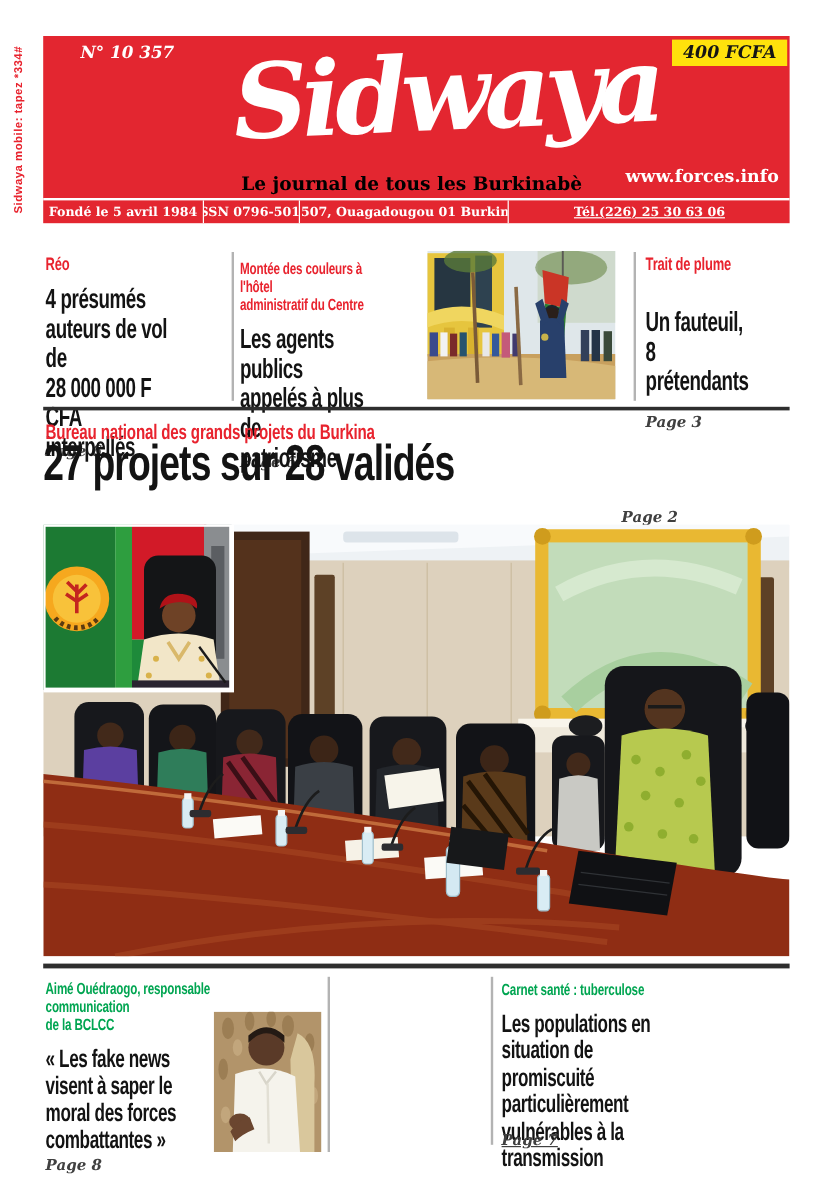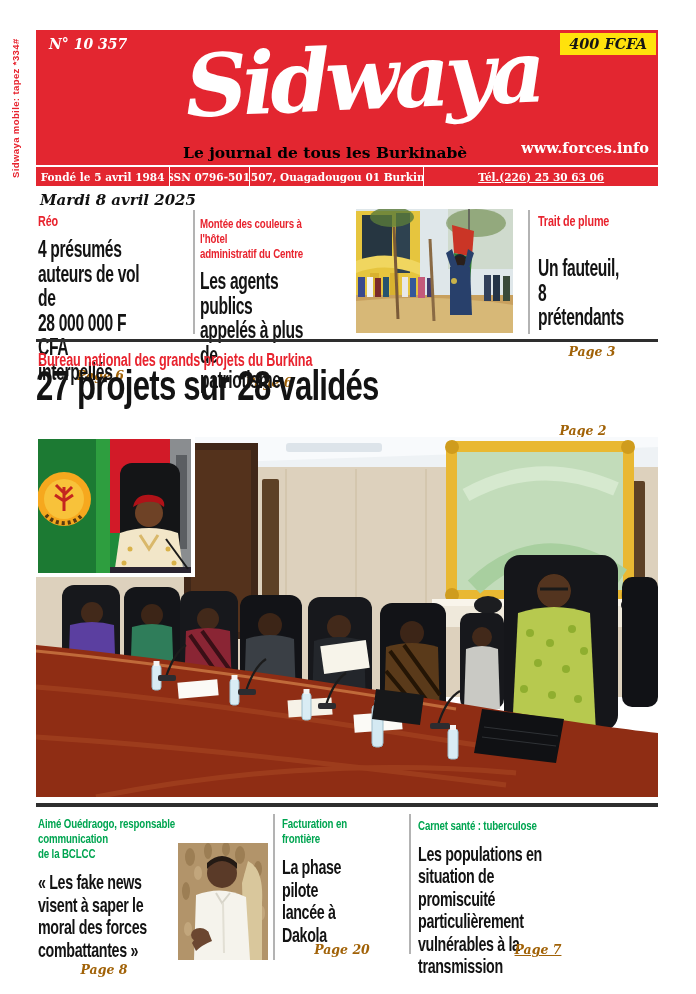--- a/index.html
+++ b/index.html
@@ -11,21 +11,21 @@
   }
   
   .mobile-strip{
     position:absolute; left:10px; top:28px; height:160px; width:16px;
     writing-mode:vertical-rl; transform:rotate(180deg);
     color:var(--kicker-red); font-size:9.5px; font-weight:bold; letter-spacing:.4px;
     text-align:center;
   }
   .banner{ position:absolute; left:36px; top:30px; width:622px; height:156px;
     background:var(--banner-red); }
-  .banner-main{ position:absolute; inset:0 0 21px 0; }
+  .banner-main{ position:absolute; inset:0 0 21px 0;margin-left:18px; }
   .issue{ position:absolute; left:13px; top:6px; color:#fff;
     font:italic bold 14px "DejaVu Serif", serif; }
   .price{ position:absolute; right:2px; top:3px; background:var(--badge-yellow);
     color:#151515; font:italic bold 14.5px "DejaVu Serif", serif; padding:2px 9px 3px; }
   .logo{ position:absolute; left:46px; right:14px; top:6px; text-align:center;
     font:italic bold 86px "DejaVu Serif", serif; color:#fff;
     transform:rotate(-2.5deg); letter-spacing:-5px; line-height:1; }
   .tagline{ position:absolute; left:147px; top:113px; color:#000000;
     font:bold 15.5px "DejaVu Serif", serif; }
   .website{ position:absolute; right:9px; top:109px; color:#fff;
@@ -43,22 +43,22 @@
   .kick{ display:inline-block; transform:scaleX(.72); transform-origin:0 0;
     color:var(--kicker-red); font-weight:bold; line-height:1.12;
     white-space:pre-line; letter-spacing:-.2px; }
   .kick.green{ color:var(--kicker-green); }
   .hl{ display:inline-block; transform:scaleX(.68); transform-origin:0 0;
     color:var(--headline-black); font-weight:800; line-height:1.07;
     white-space:pre-line; letter-spacing:-.5px; white-space:pre-line; }
   .hl-main{ display:inline-block; transform:scaleX(.74); transform-origin:0 0;
     color:var(--headline-black); font-weight:800; letter-spacing:-1px;
     white-space:nowrap; }
-  .pageref{ font:italic bold 12.5px "DejaVu Serif", serif; color:#a16207;
-    text-align:center; }
+  .pageref{ font:italic bold 12.5px "DejaVu Serif", serif; color:#404040;
+    text-align:left; }
   .vdiv{ position:absolute; width:1.5px; background:#b3b3b3; }
   .hrule{ position:absolute; left:36px; width:622px; background:#2e2e2e; }
   .photo{ position:absolute; overflow:hidden; }
   .photo svg{ display:block; width:100%; height:100%; }
   
   .s1{ position:absolute; left:38px; top:212px; width:152px; }
   .s1 .kick{ font-size:15px; }
   .s1 .hl{ font-size:23px; margin-top:7px; }
   .s1 .pageref{ width:125px; margin-top:-17px; }
   .s2{ position:absolute; left:200px; top:196px; width:154px;margin-top:20px; }
@@ -105,21 +105,20 @@
       <div class="website">www.forces.info</div>
     </div>
     <div class="info-bar">
       <div class="cell c1">Fondé le 5 avril 1984</div>
       <div class="cell c2">ISSN 0796-501X</div>
       <div class="cell c3">01 BP 507, Ouagadougou 01 Burkina Faso</div>
       <div class="cell c4">Tél.(226) 25 30 63 06</div>
     </div>
   </header>
 
-  <div class="date-line">Mardi 8 avril 2025</div>
 
   <div class="vdiv" style="left:193px; top:210px; height:124px;"></div>
   <div class="vdiv" style="left:528px; top:210px; height:124px;"></div>
 
   <article class="s1">
     <span class="kick">Réo</span><br>
     <span class="hl">4 présumés
 auteurs de vol de
 28 000 000 F CFA
 interpellés</span>
@@ -389,26 +388,20 @@
       <circle cx="44" cy="30" r="15" fill="#5a3a28"></circle>
       <path d="M29,26 Q44,10 59,26 L59,20 Q44,6 29,20 Z" fill="#241a14"></path>
       <path d="M18,52 Q44,42 68,54 L72,117 L16,117 Z" fill="#f5f3ec"></path>
       <path d="M38,50 L44,60 L52,50" stroke="#d8d5ca" stroke-width="2" fill="none"></path>
       <line x1="45" y1="60" x2="46" y2="110" stroke="#e2dfd4" stroke-width="2"></line>
       <ellipse cx="22" cy="92" rx="9" ry="7" fill="#6b4630"></ellipse>
       <path d="M14,100 Q20,90 30,88 L34,98 Q24,102 18,108 Z" fill="#6b4630"></path>
     </svg>
   </div>
 
-  <article class="bB">
-    <span class="kick green">Facturation en frontière</span><br>
-    <span class="hl">La phase pilote
-lancée à Dakola</span>
-    <div class="pageref">Page 20</div>
-  </article>
 
   <article class="bC">
     <span class="kick green">Carnet santé : tuberculose</span><br>
     <span class="hl">Les populations en situation de
 promiscuité particulièrement
 vulnérables à la transmission</span>
     <div class="pageref">Page 7</div>
   </article>
 
 </div>

